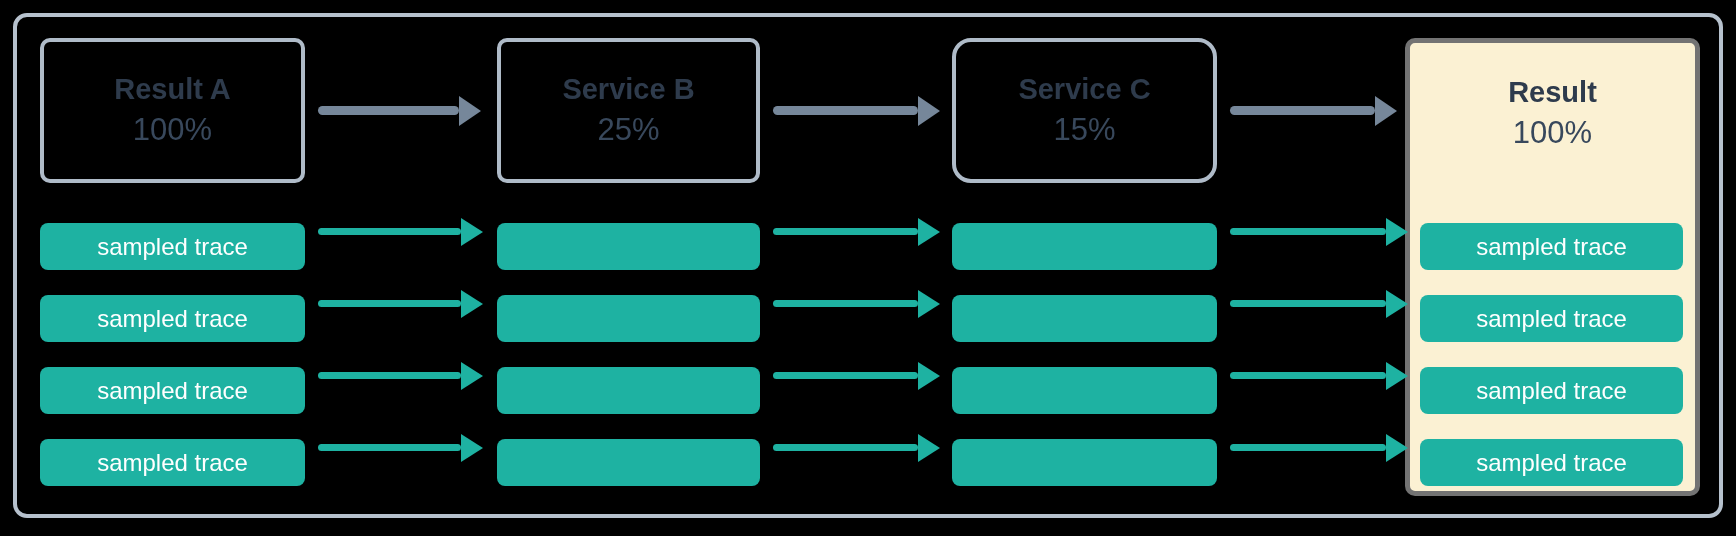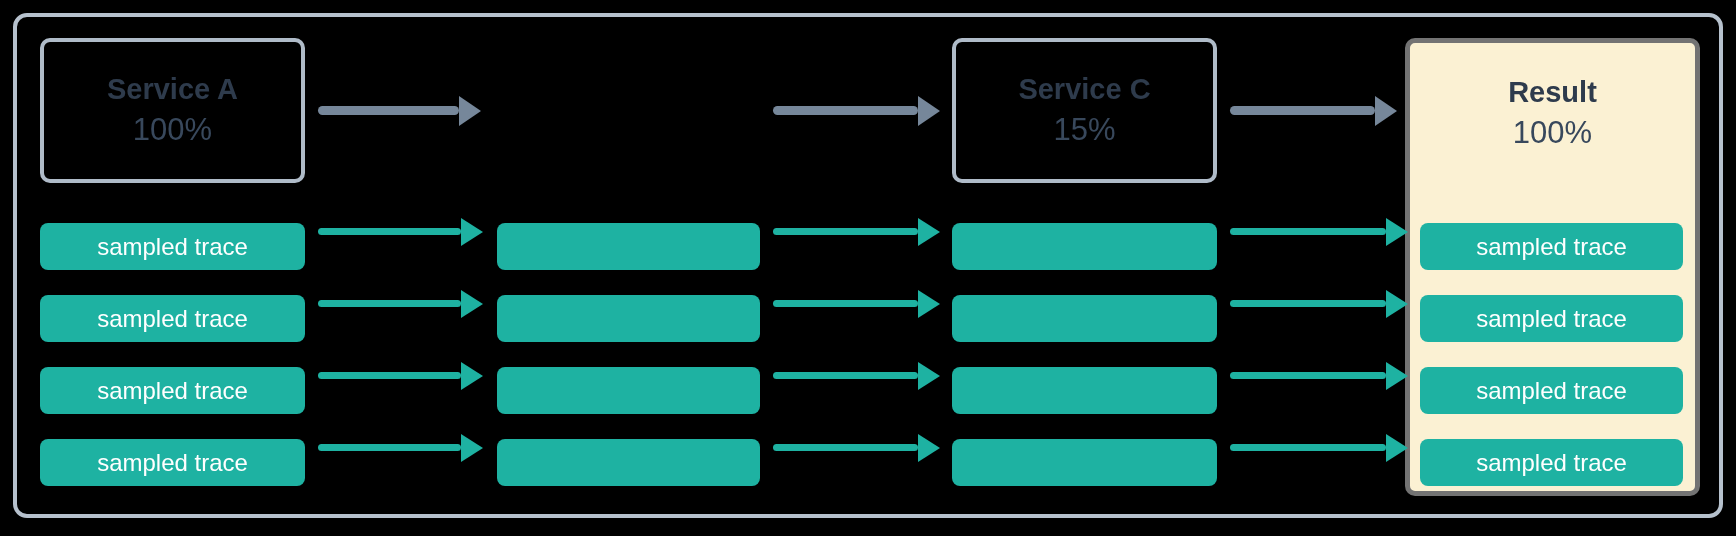--- a/index.html
+++ b/index.html
@@ -37,21 +37,21 @@
     line-height: 1.35;
   }
   .svc-rate {
     font-size: 31px;
     font-weight: normal;
     color: #38485C;
     line-height: 1.35;
   }
   .col-a { left: 40px;  width: 265px; }
   .col-b { left: 497px; width: 263px; }
-  .col-c { left: 952px; width: 265px; }
+  .col-c { left: 952px; width: 265px; border-radius: 19px; }
   .col-r { left: 1420px; width: 263px; }
 
   .result-box {
     position: absolute;
     left: 1405px; top: 38px;
     width: 295px; height: 458px;
     background: #FBF1D3;
     border: 5px solid #737373;
     border-radius: 10px;
     box-sizing: border-box;
@@ -129,22 +129,26 @@
   }
 </style>
 </head>
 <body>
 
 <div class="stage">
 
   <div class="outer-frame"></div>
 
   <div class="svc-box col-a">
-    <div class="svc-title">Service A</div>
+    <div class="svc-title">Result A</div>
     <div class="svc-rate">100%</div>
+  </div>
+  <div class="svc-box col-b">
+    <div class="svc-title">Service B</div>
+    <div class="svc-rate">25%</div>
   </div>
   <div class="svc-box col-c">
     <div class="svc-title">Service C</div>
     <div class="svc-rate">15%</div>
   </div>
 
   <div class="result-box">
     <div class="result-head">
       <div class="result-title">Result</div>
       <div class="result-rate">100%</div>

